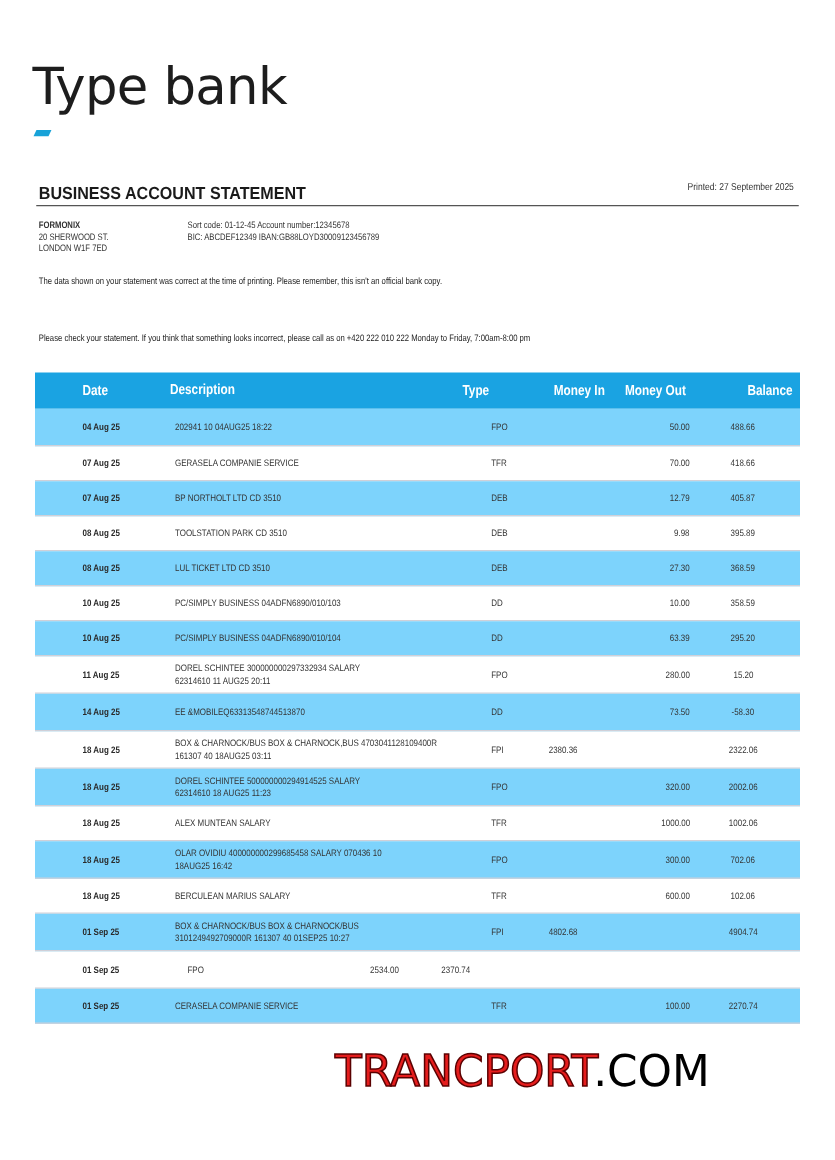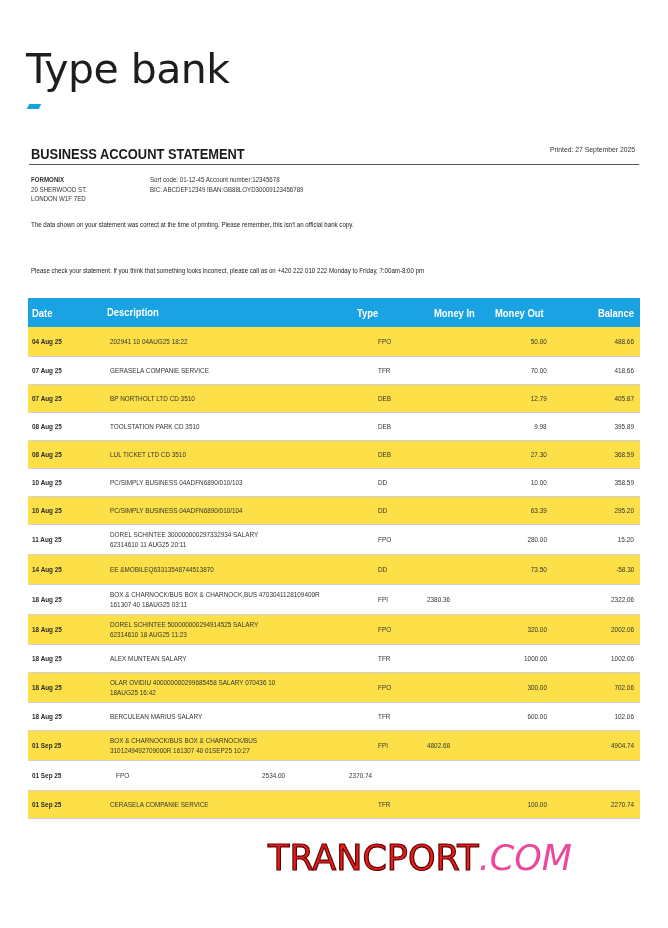--- a/index.html
+++ b/index.html
@@ -18,40 +18,40 @@
     .addr { position: absolute; left: 31px; top: 175px; font-size: 7.5px; line-height: 9.5px; color: #333; transform: scaleX(0.82); transform-origin: left; }
     .addr .name { font-weight: bold; }
     .acct { position: absolute; left: 150px; top: 175px; font-size: 7.5px; line-height: 9.5px; color: #333; transform: scaleX(0.82); transform-origin: left; white-space: nowrap; }
 
     .note1 { position: absolute; left: 31px; top: 220px; font-size: 7.5px; color: #222; white-space: nowrap; transform: scaleX(0.82); transform-origin: left; }
     .note2 { position: absolute; left: 31px; top: 266px; font-size: 7.5px; color: #222; white-space: nowrap; transform: scaleX(0.82); transform-origin: left; }
 
     .table { position: absolute; left: 28px; top: 298px; width: 612px; }
     .thead { height: 29px; background: #1aa3e2; display: flex; align-items: center; color: #fff; font-weight: bold; font-size: 11.5px; }
     .row { display: flex; align-items: center; border-bottom: 1.5px solid #d0d0d8; font-size: 7.5px; color: #333; }
-    .row.alt { background: #fde047; }
-    .c-date { width: 82px; padding-left: 4px; font-weight: bold; color: #2a2a2a; }
+    .row.alt { background: #7dd3fc; }
+    .c-date { width: 82px; padding-left: 4px; font-weight: bold; color: #2a2a2a; margin-left: 34px; }
     .c-desc { width: 262px; line-height: 9.5px; }
     .c-type { width: 55px; text-align: left; padding-left: 6px; }
     .c-in { width: 60px; text-align: left; }
     .c-out { width: 60px; text-align: right; }
-    .c-bal { width: 93px; text-align: right; padding-right: 6px; }
+    .c-bal { width: 93px; text-align: center; padding-right: 6px; }
     .thead .c-date { font-weight: bold; color: #fff; padding-left: 4px; }
     .thead .c-type { padding-left: 0; text-align: left; }
     .thead .c-in { text-align: left; margin-left: 24px; }
     .thead .c-out { text-align: left; padding-left: 4px; }
     .thead .c-bal { text-align: right; }
     .sq { display: inline-block; transform: scaleX(0.85); transform-origin: left; white-space: nowrap; }
     .sqr { display: inline-block; transform: scaleX(0.85); transform-origin: right; white-space: nowrap; }
     .hsq { display: inline-block; transform: scaleX(0.82); transform-origin: left; white-space: nowrap; }
     .hsqr { display: inline-block; transform: scaleX(0.82); transform-origin: right; white-space: nowrap; }
 
     .watermark { position: absolute; left: 268px; top: 838px; font-family: "DejaVu Sans", sans-serif; font-size: 35px; white-space: nowrap; letter-spacing: 0px; }
     .wm-red { color: #e51d1d; -webkit-text-stroke: 1.2px #5a0000; }
-    .wm-blue { color: #ec4899; font-style: italic; }
+    .wm-blue { color: #000000; }
   </style>
 </head>
 <body>
 
 <div class="logo">
   <span class="logo-text"><span class="logo-e"><span class="logo-accent"></span></span><span>Type bank</span></span>
 </div>
 
 <div class="title-row">
   <div class="title">BUSINESS ACCOUNT STATEMENT</div>

